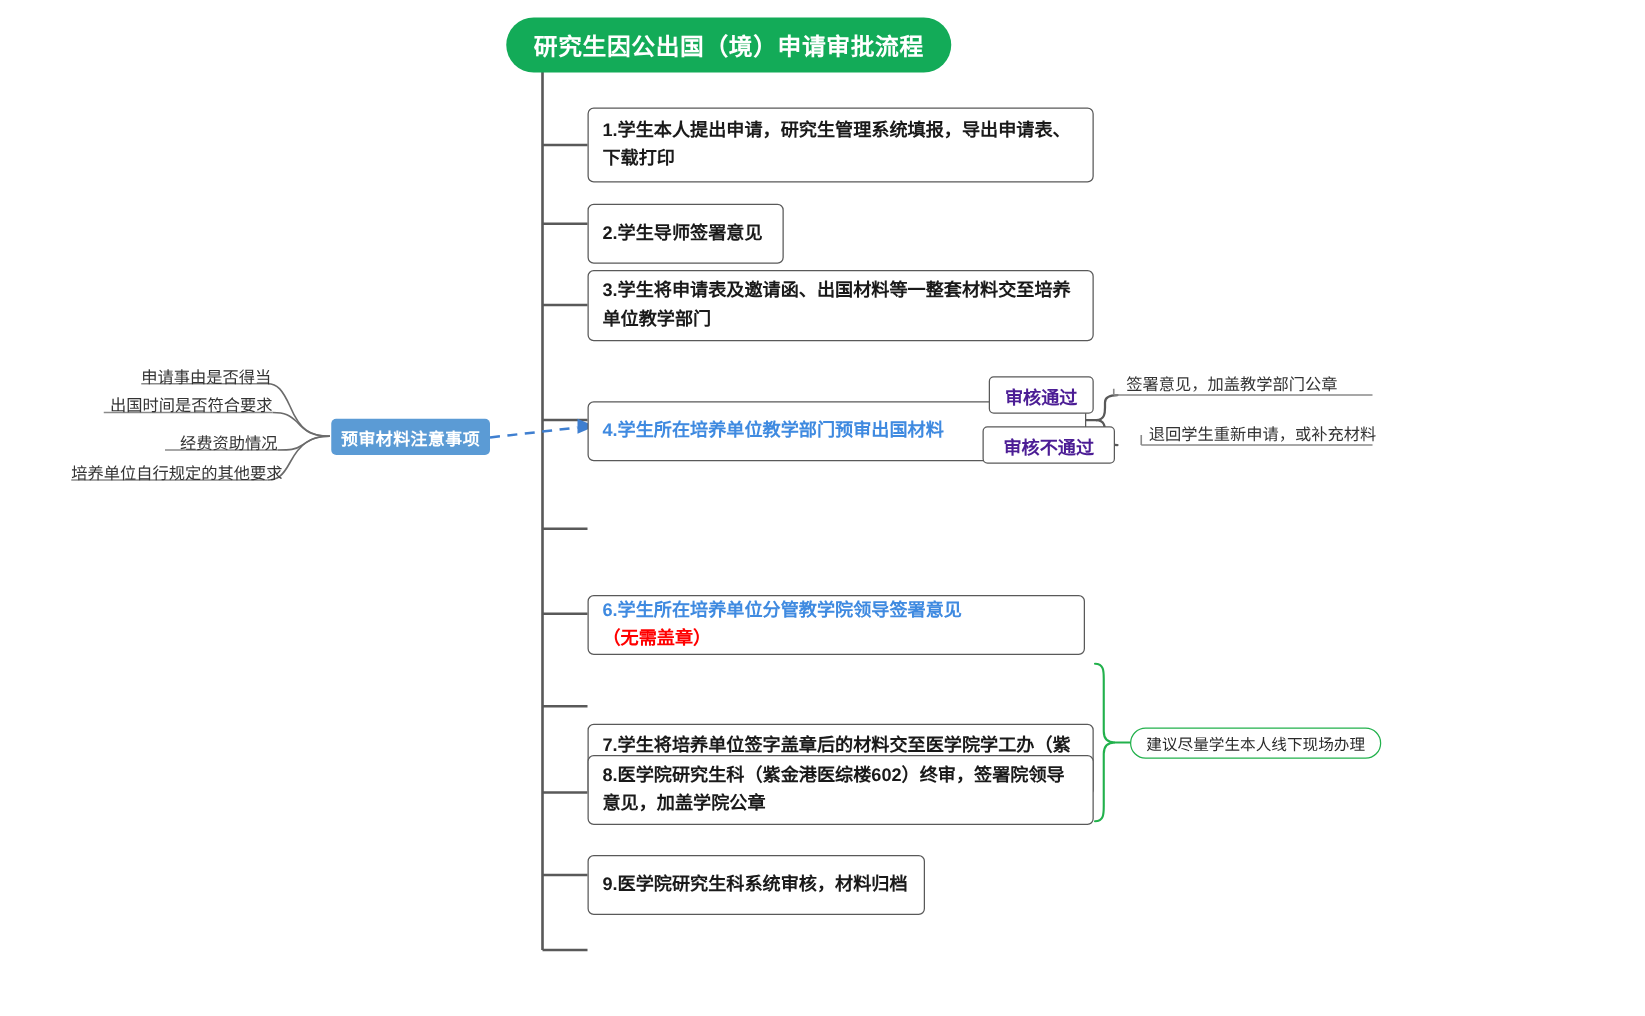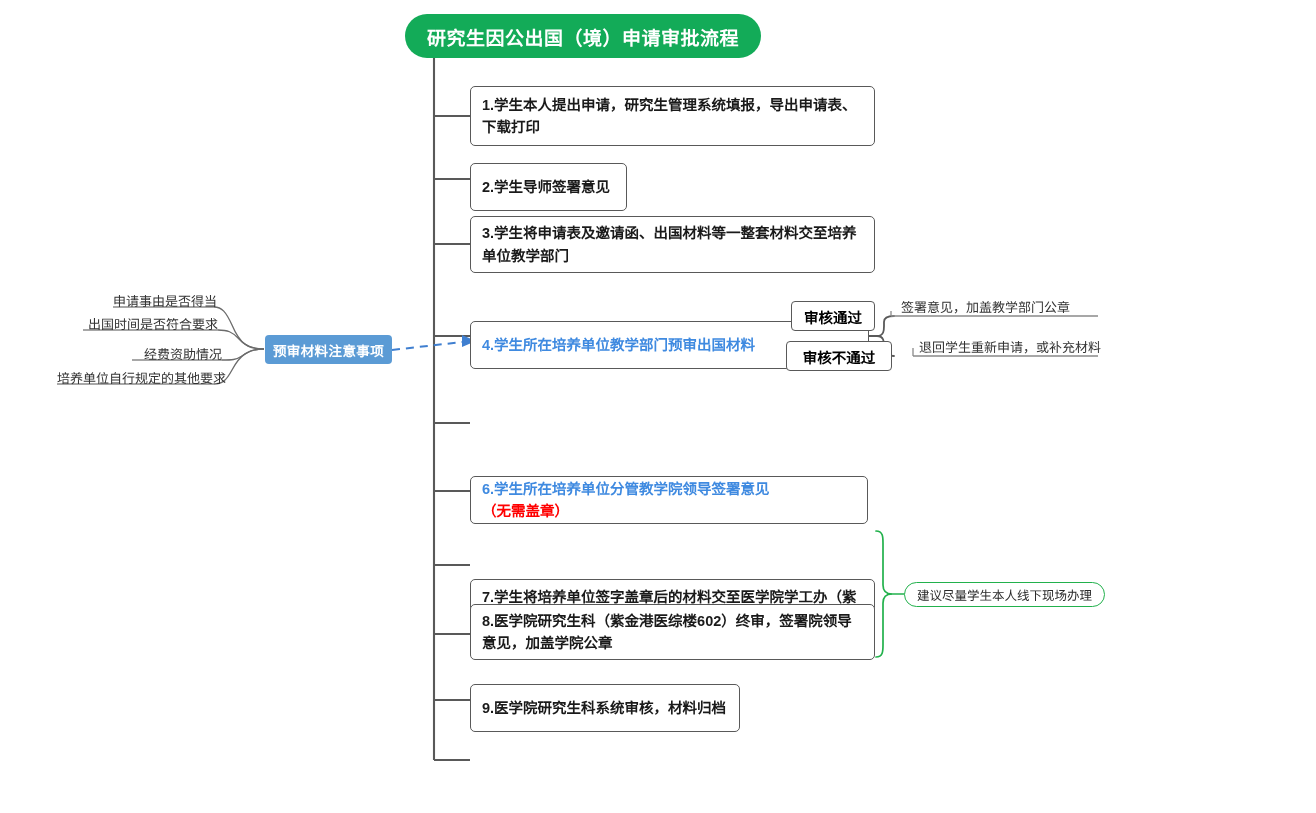--- a/index.html
+++ b/index.html
@@ -73,21 +73,21 @@
     position: absolute;
     box-sizing: border-box;
     background: #ffffff;
     border: 1.4px solid #595959;
     border-radius: 4px;
     display: flex;
     align-items: center;
     justify-content: center;
     font-size: 14.5px;
     font-weight: bold;
-    color: #000000;
+    color: #4c1d95;
     z-index: 4;
   }
 
   
   .side-node {
     position: absolute;
     box-sizing: border-box;
     background: #5b9bd5;
     border-radius: 4px;
     display: flex;

